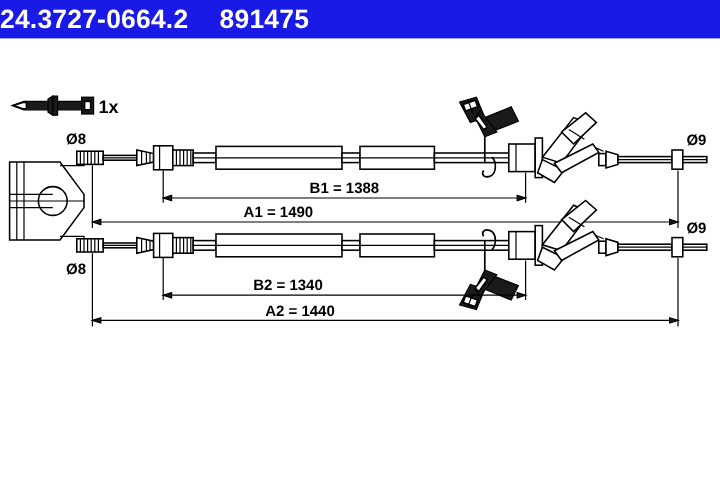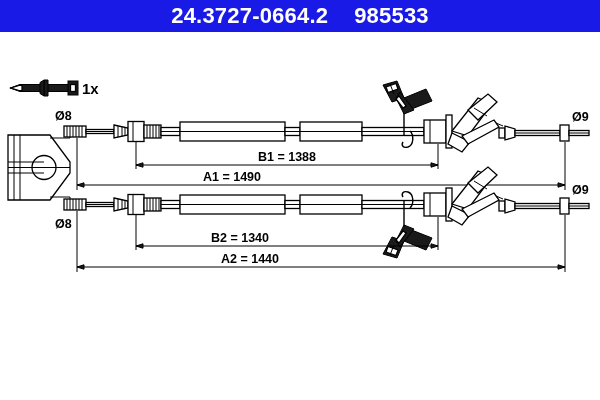--- a/index.html
+++ b/index.html
@@ -17,21 +17,21 @@
   }
   #header-bar {
     position: absolute;
     left: 0;
     top: 0;
     width: 600px;
     height: 32px;
     background: #1a1ae6;
     display: flex;
     align-items: center;
-    justify-content: center;
+    justify-content: flex-start;
     gap: 26px;
   }
   #header-bar .htxt {
     color: #ffffff;
     font-size: 22px;
     font-weight: bold;
     letter-spacing: 0.2px;
     line-height: 1;
     white-space: nowrap;
   }
@@ -67,21 +67,21 @@
     fill: #000;
   }
 </style>
 </head>
 <body>
 
 <div id="page">
 
   <div id="header-bar">
     <span class="htxt">24.3727-0664.2</span>
-    <span class="htxt">985533</span>
+    <span class="htxt">891475</span>
   </div>
 
   <div id="drawing">
     <svg width="600" height="368" viewBox="0 0 600 368" xmlns="http://www.w3.org/2000/svg">
 
       <g>
 
         <path class="fillk" d="M10,56 L20,52.5 L72,52.5 L72,59.5 L20,59.5 Z"></path>
 
         <path class="fillw" d="M11,56 L19,53.4 L22,53.4 L22,58.6 L19,58.6 Z"></path>

